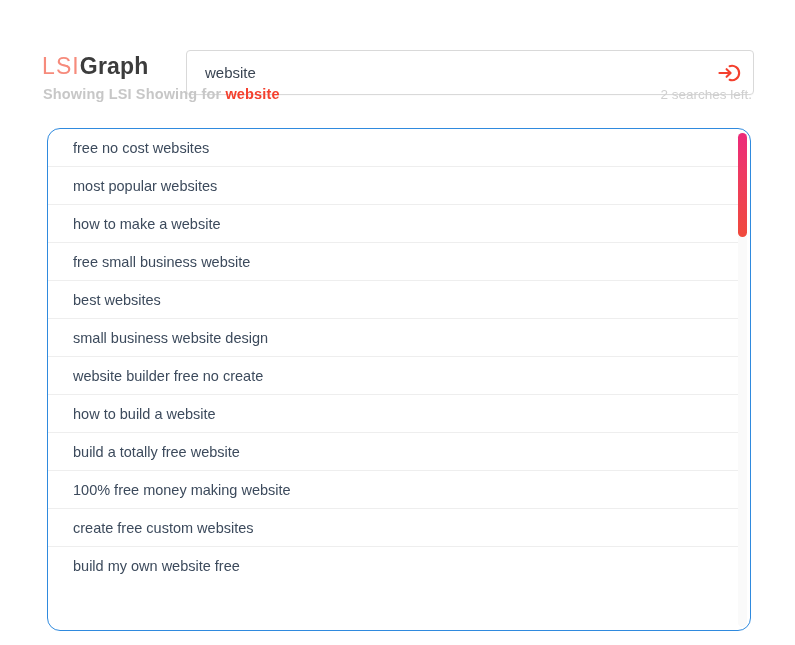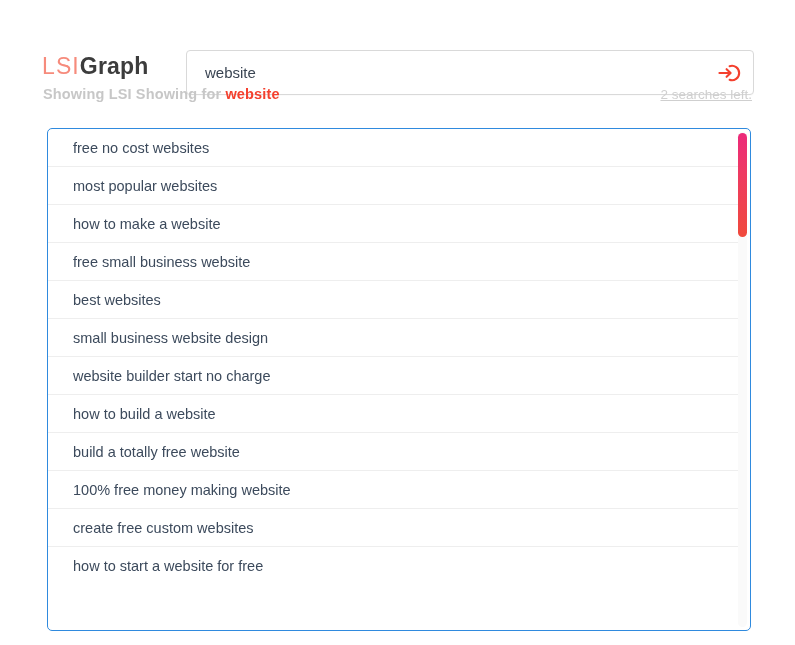--- a/index.html
+++ b/index.html
@@ -123,32 +123,31 @@
     color: #f4402e;
     font-weight: 700;
   }
   .status-right {
     position: absolute;
     right: 43px;
     top: 1px;
     font-size: 13.5px;
     color: #cfcfcf;
     white-space: nowrap;
-    text-decoration: underline;
   }
 
   
   .results-panel {
     position: absolute;
     left: 47px;
     top: 128px;
     width: 704px;
     height: 503px;
     border: 1px solid #2f8ade;
-    border-radius: 5px;
+    border-radius: 13px;
     box-sizing: border-box;
     background: #ffffff;
     overflow: hidden;
   }
 
   .results-scroll {
     position: absolute;
     left: 0;
     top: 0;
     width: 690px;
@@ -231,26 +230,26 @@
   <div class="results-panel">
 
     <div class="results-scroll">
       <ul class="kw-list">
           <li class="kw-item">free no cost websites</li>
           <li class="kw-item">most popular websites</li>
           <li class="kw-item">how to make a website</li>
           <li class="kw-item">free small business website</li>
           <li class="kw-item">best websites</li>
           <li class="kw-item">small business website design</li>
-          <li class="kw-item">website builder start no charge</li>
+          <li class="kw-item">website builder free no create</li>
           <li class="kw-item">how to build a website</li>
           <li class="kw-item">build a totally free website</li>
           <li class="kw-item">100% free money making website</li>
           <li class="kw-item">create free custom websites</li>
-          <li class="kw-item">how to start a website for free</li>
+          <li class="kw-item">build my own website free</li>
         </ul>
     </div>
 
     <div class="scrollbar-track">
       <div class="scrollbar-thumb"></div>
     </div>
 
   </div>
 
 </div>

